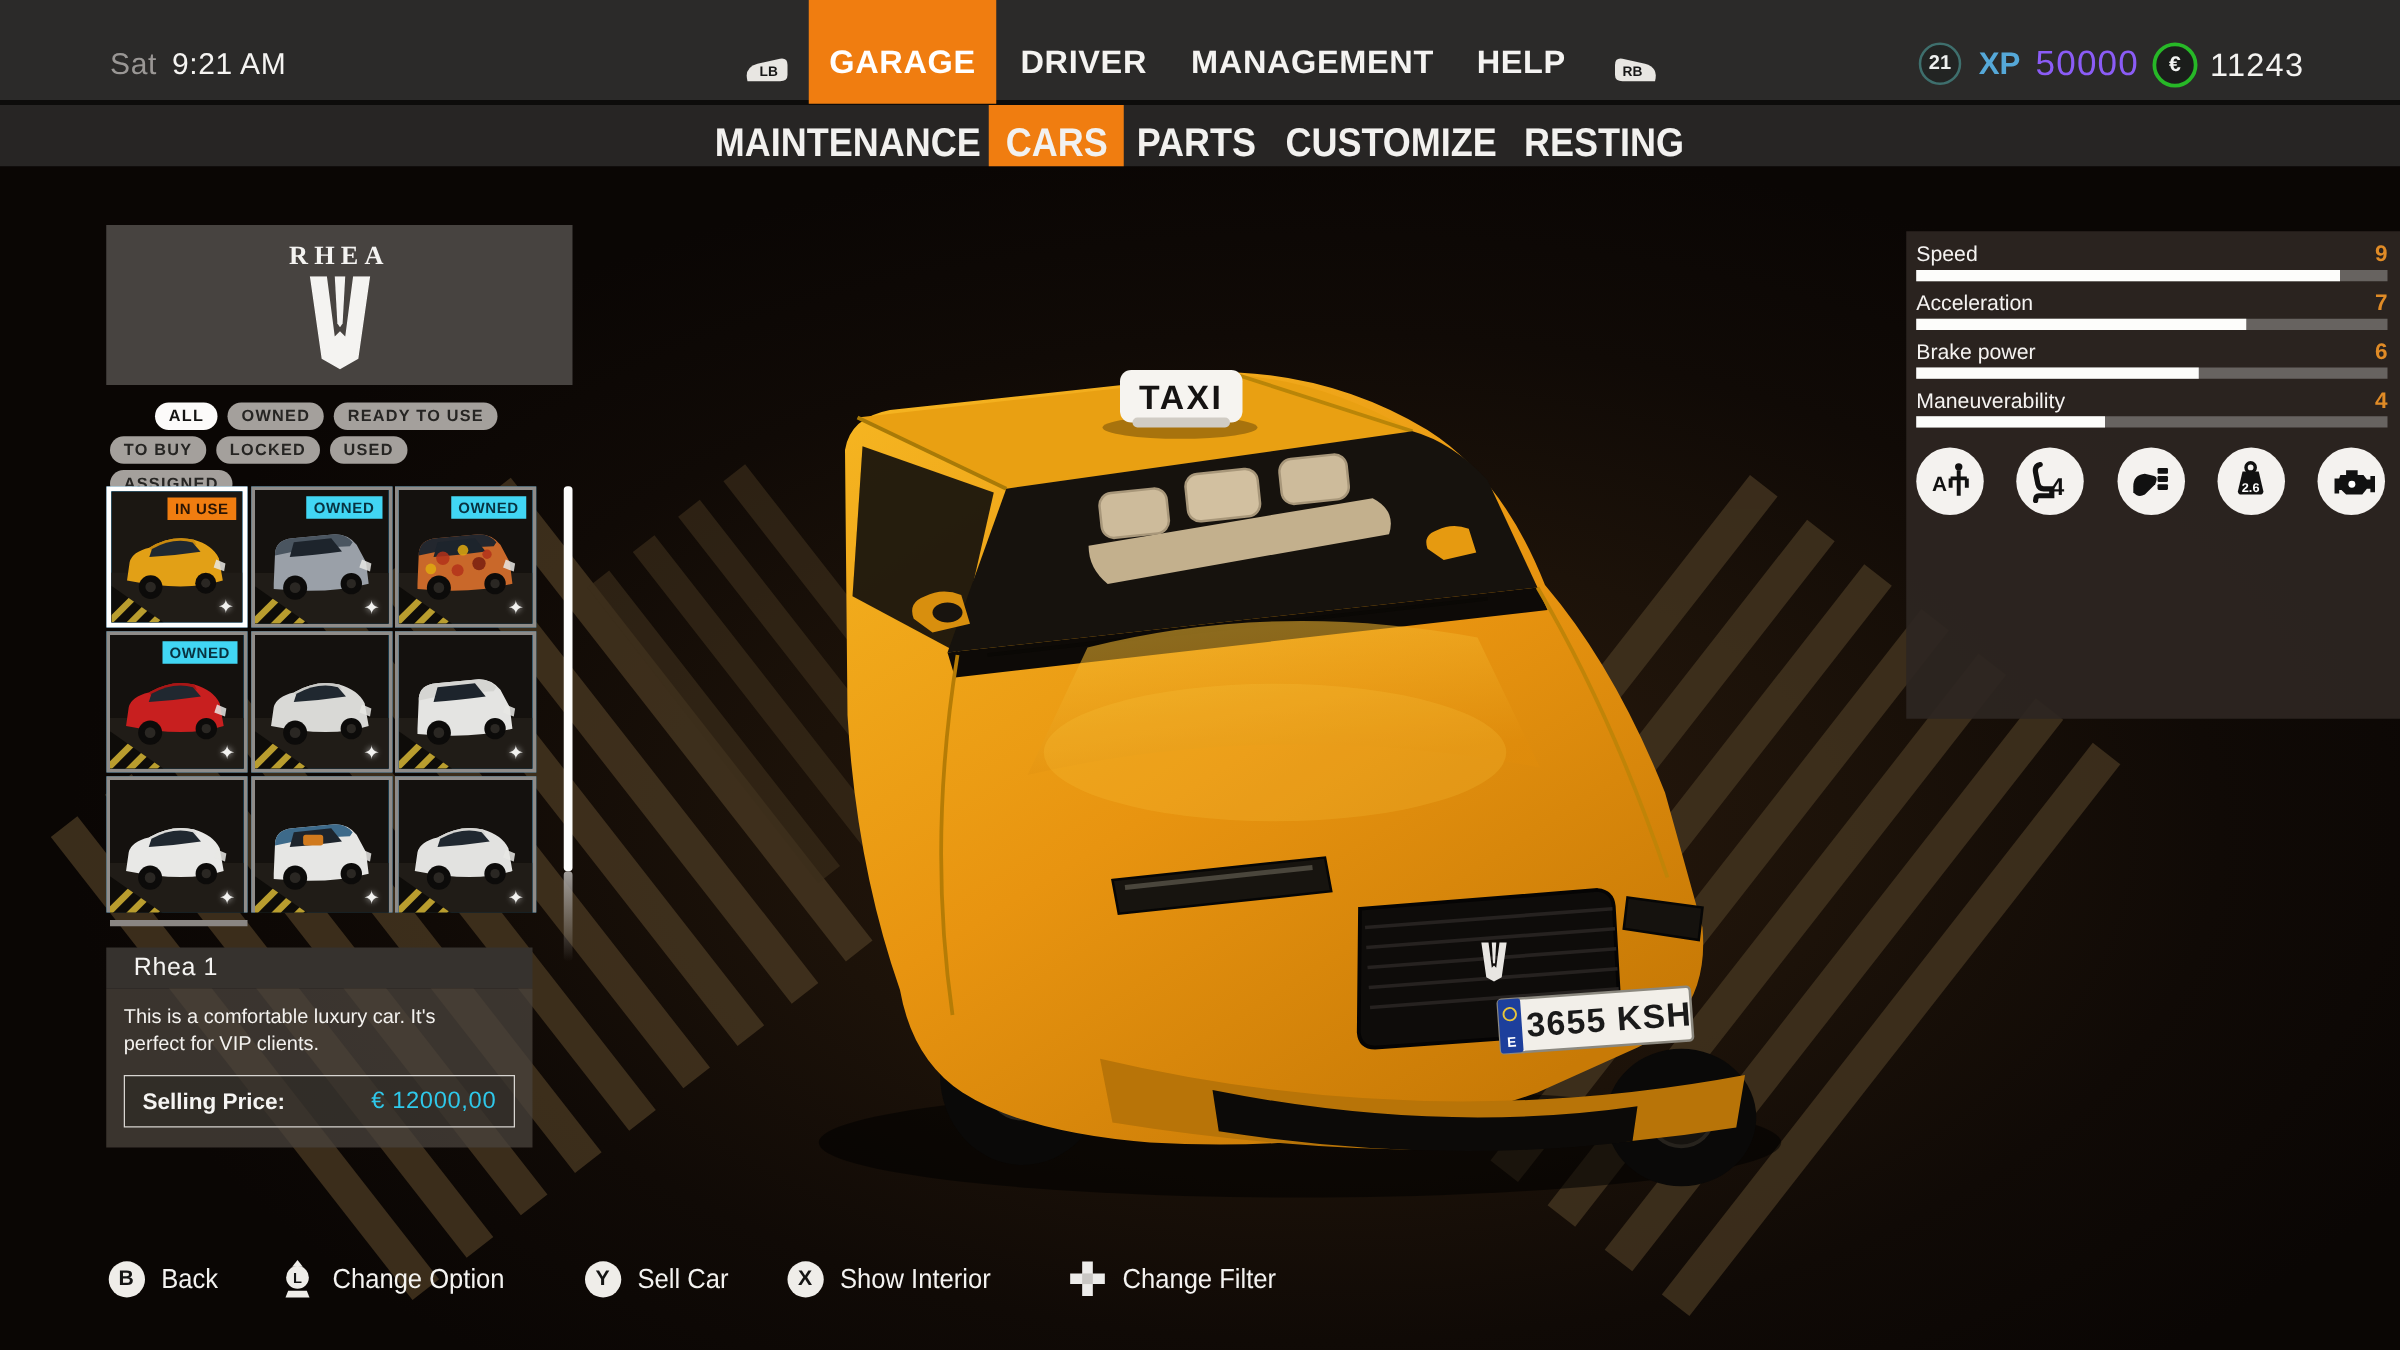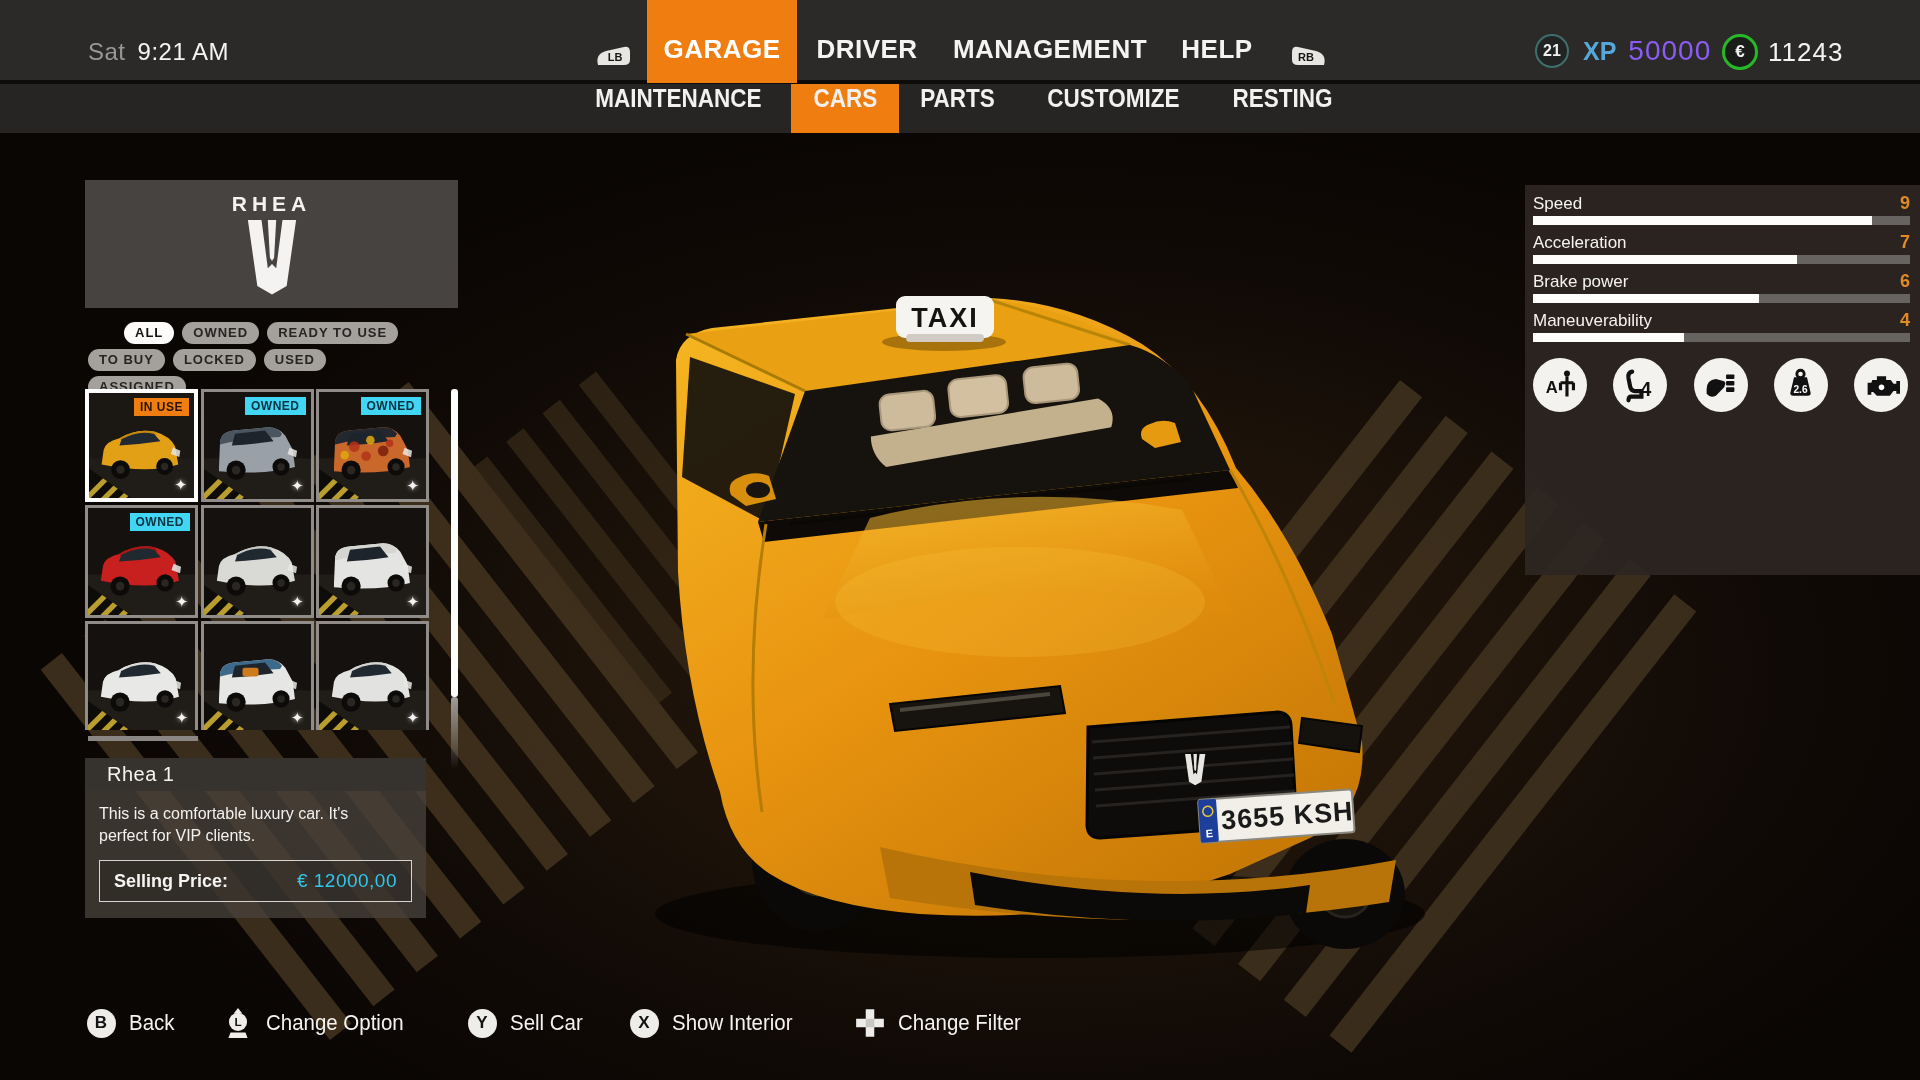--- a/index.html
+++ b/index.html
@@ -35,36 +35,36 @@
     display:flex;align-items:center;justify-content:center;font-size:16px;font-weight:700;color:#eef0ef;}
   .xp-label{margin-left:14px;font-size:25px;font-weight:700;color:#55a8d8;}
   .xp-value{margin-left:12px;font-size:28px;font-weight:500;color:#8b5cf6;letter-spacing:1px;}
   .money{position:absolute;left:1722px;top:34px;display:flex;align-items:center;z-index:31;}
   .euro-badge{width:30px;height:30px;border-radius:50%;border:3px solid #27b827;background:#1b1d1b;
     display:flex;align-items:center;justify-content:center;font-size:17px;font-weight:700;color:#f2f3f2;}
   .money-value{margin-left:10px;font-size:26px;font-weight:500;color:#f4f3f1;letter-spacing:1px;}
 
   
   .subbar{position:absolute;left:0;top:84px;width:1920px;height:49px;background:#272524;z-index:28;}
-  .sub-tab{position:absolute;top:0;height:49px;display:flex;align-items:flex-start;justify-content:center;
-    font-weight:700;font-size:25px;color:#f2f1ef;cursor:pointer;}
+  .sub-tab{position:absolute;top:0;height:49px;display:flex;align-items:flex-end;justify-content:center;
+    font-weight:700;font-size:32px;color:#f2f1ef;cursor:pointer;}
   .sub-tab .cond{display:inline-block;transform:scaleX(.9);}
   .sub-tab.active{background:#f07d10;}
   .sub-tab:nth-child(1){left:585px;width:186px;}
   .sub-tab:nth-child(2){left:791px;width:108px;}
   .sub-tab:nth-child(3){left:908px;width:98px;}
   .sub-tab:nth-child(4){left:1038px;width:150px;}
   .sub-tab:nth-child(5){left:1228px;width:110px;}
   .trigger-icon{position:absolute;top:11px;width:32px;height:28px;}
   .lt-icon{left:500px;} .rt-icon{left:1392px;}
 
   
   .brand-panel{position:absolute;left:85px;top:180px;width:373px;height:128px;background:#474340;z-index:20;
     display:flex;flex-direction:column;align-items:center;justify-content:center;}
-  .brand-name{font-size:21px;font-weight:700;letter-spacing:5px;color:#f4f3f1;margin-bottom:4px;}
+  .brand-name{font-size:21px;font-weight:700;letter-spacing:5px;color:#f4f3f1;margin-bottom:4px;font-family:Liberation Serif, serif;}
   .chips{position:absolute;left:88px;top:322px;width:330px;display:flex;flex-wrap:wrap;z-index:20;}
   .chip{margin:0 8px 5px 0;padding:3px 11px 4px;border-radius:11px;background:#a4a09c;color:#262523;
     font-size:13px;font-weight:700;letter-spacing:1px;white-space:nowrap;cursor:pointer;}
   .chip.active{background:#fcfbfa;color:#141413;margin-left:36px;}
 
   .grid{position:absolute;left:85px;top:389px;width:346px;height:341px;overflow:hidden;z-index:20;
     display:grid;grid-template-columns:repeat(3,113px);grid-auto-rows:113px;gap:3px 2.5px;}
   .tile{position:relative;box-sizing:border-box;border:3px solid #8f8c89;background:#0369a1;cursor:pointer;}
   .tile.selected{border:4px solid #ffffff;}
   .tile svg{position:absolute;inset:0;width:100%;height:100%;}

